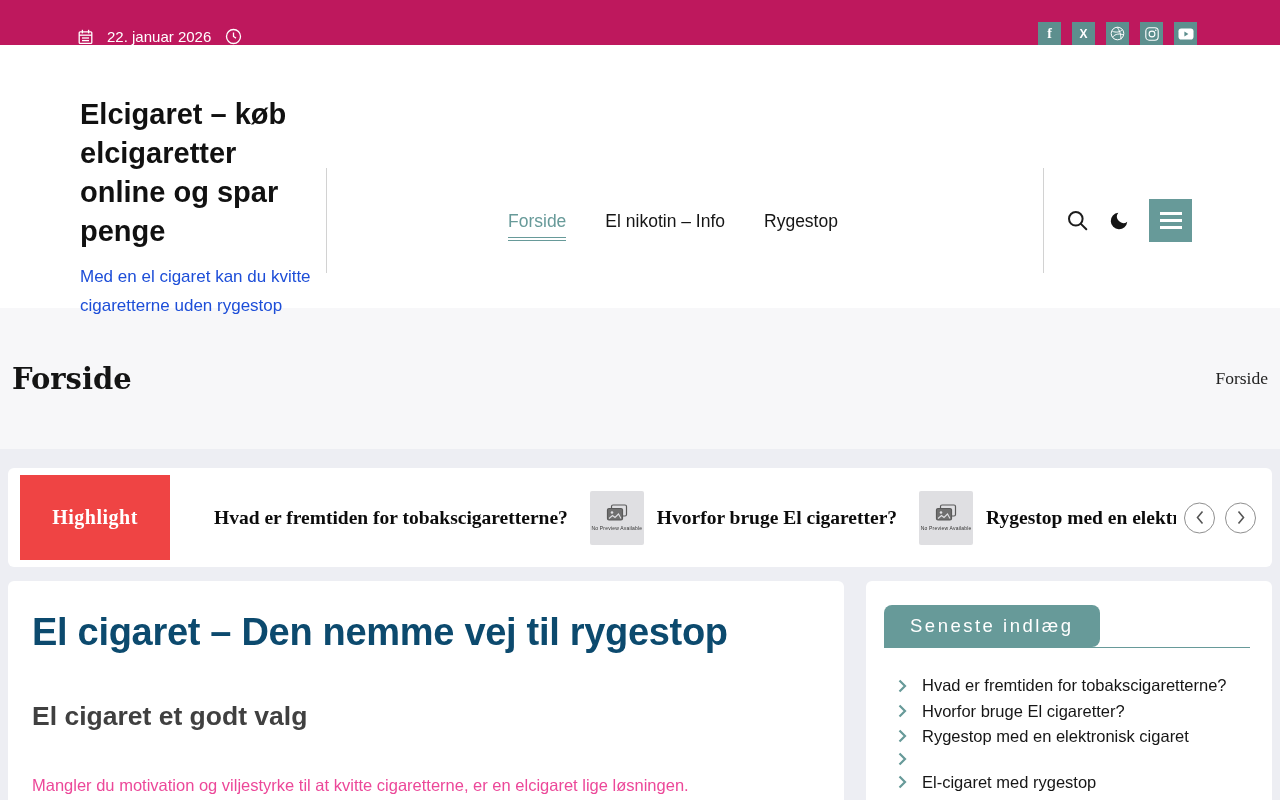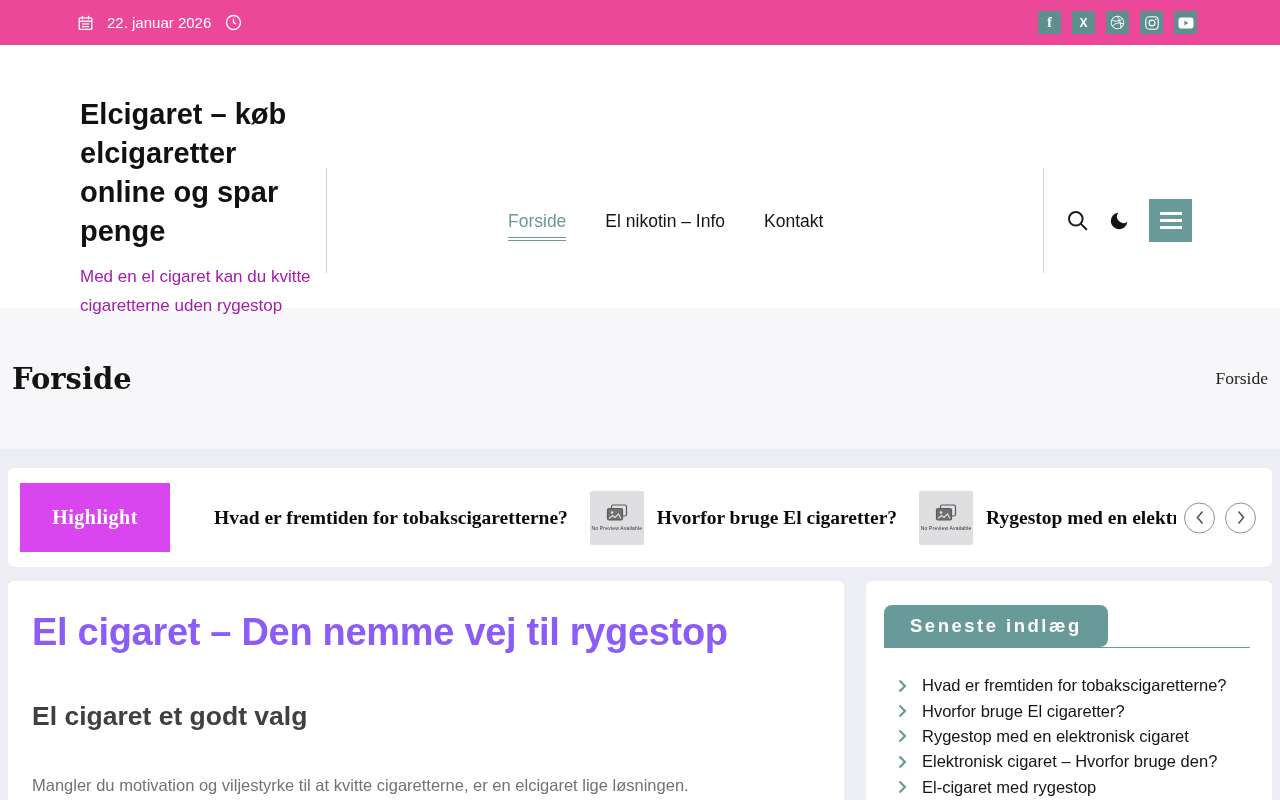--- a/index.html
+++ b/index.html
@@ -1,35 +1,35 @@
 <!DOCTYPE html>
 <html><head>
 <meta charset="utf-8">
 <style>
   * { box-sizing: border-box; }
   html, body { margin: 0; padding: 0; width: 1280px; height: 800px; overflow: hidden; }
   body { background: #edeef3; font-family: "Liberation Sans", sans-serif; }
   a { text-decoration: none; }
 
   
-  .topbar { height: 45px; background: #ec4899; display: flex; align-items: center;
+  .topbar { height: 45px; background: #be185d; display: flex; align-items: flex-end;
             justify-content: space-between; padding: 0 83px 0 78px; gap: 12px; }
   .topbar-left { display: flex; align-items: center; gap: 14px; color: #fff; font-size: 15px; }
   .topbar-left svg { display: block; }
   .social { display: flex; gap: 11px; }
   .social-btn { width: 23px; height: 23px; background: #5d8f8e; display: flex; align-items: center;
                 justify-content: center; color: #fff; cursor: pointer; }
   .social-btn .fb { font: bold 14px "Liberation Serif", serif; }
   .social-btn .xx { font: bold 12px "Liberation Sans", sans-serif; }
 
   
   .site-header { height: 263px; background: #fff; position: relative; }
   .branding { position: absolute; left: 80px; top: 50px; width: 238px; }
   .site-title { font-size: 29px; font-weight: bold; line-height: 1.34; margin: 0; color: #111; }
-  .tagline { font-size: 17px; color: #a21caf; line-height: 1.7; margin: 13px 0 0; }
+  .tagline { font-size: 17px; color: #1d4ed8; line-height: 1.7; margin: 13px 0 0; }
   .vdiv { position: absolute; top: 123px; width: 1px; height: 105px; background: #d2d2d2; }
   .vdiv-1 { left: 326px; }
   .vdiv-2 { left: 1043px; }
   .main-nav { position: absolute; left: 508px; top: 166px; display: flex; gap: 39px;
               font-size: 17.5px; align-items: flex-start; }
   .nav-link { color: #151515; cursor: pointer; }
   .nav-link.active { color: #679a99; padding-bottom: 5px; border-bottom: 4px double #679a99; }
   .header-tools { position: absolute; right: 88px; top: 154px; height: 43px;
                   display: flex; align-items: center; gap: 19px; }
   .tool-btn { background: none; border: none; padding: 0; cursor: pointer; display: flex; }
@@ -40,51 +40,51 @@
   
   .page-strip { height: 141px; background: #f7f7f9; display: flex; align-items: center;
                 justify-content: space-between; padding: 0 12px; }
   .page-title { font-family: "DejaVu Serif", serif; font-size: 29px; font-weight: bold;
                 color: #141414; margin: 0; }
   .breadcrumb { font-family: "Liberation Serif", serif; font-size: 17.5px; color: #222; cursor: pointer; }
 
   
   .highlight-bar { margin: 19px 8px 0; height: 99px; background: #fff; border-radius: 6px;
                    display: flex; align-items: center; position: relative; overflow: hidden; }
-  .hl-label { margin-left: 12px; width: 150px; height: 69px; flex: none; background: #d946ef;
+  .hl-label { margin-left: 12px; width: 150px; height: 85px; flex: none; background: #ef4444;
               color: #fff; display: flex; align-items: center; justify-content: center;
               font-family: "Liberation Serif", serif; font-size: 20px; font-weight: bold;
               letter-spacing: 0.5px; }
   .hl-track { display: flex; align-items: center; margin-left: 44px; margin-right: 96px;
               overflow: hidden; white-space: nowrap; flex: 1; }
   .hl-title { font-family: "Liberation Serif", serif; font-size: 19.5px; font-weight: bold;
               color: #0c0c0c; flex: none; cursor: pointer; }
   .hl-thumb { flex: none; width: 54px; height: 54px; margin: 0 13px 0 22px; background: #dfdfe2;
               border-radius: 2px; display: flex; flex-direction: column; align-items: center;
               justify-content: center; cursor: pointer; }
   .hl-caption { font-size: 5px; margin-top: 3px; color: #333; letter-spacing: 0.2px; }
   .hl-arrows { position: absolute; right: 16px; top: 50%; transform: translateY(-50%);
                display: flex; gap: 10px; background: #fff; padding-left: 8px; }
   .hl-arrow { width: 31px; height: 31px; border-radius: 50%; border: 1px solid #8f8f8f;
               background: #fff; display: flex; align-items: center; justify-content: center;
               cursor: pointer; padding: 0; }
 
   
   .content-row { display: flex; gap: 22px; margin: 14px 8px 0; align-items: flex-start; }
   .main-card { flex: 1; background: #fff; border-radius: 6px; padding: 30px 24px; min-height: 420px; }
-  .post-title { font-size: 38px; font-weight: bold; margin: 0; color: #8b5cf6; letter-spacing: -0.3px; }
+  .post-title { font-size: 38px; font-weight: bold; margin: 0; color: #0c4a6e; letter-spacing: -0.3px; }
   .post-subtitle { font-size: 26.5px; font-weight: bold; margin: 47px 0 0; color: #404040; }
-  .post-p { font-size: 16.5px; color: #737373; line-height: 24px; margin: 41px 0 0; }
+  .post-p { font-size: 16.5px; color: #ec4899; line-height: 24px; margin: 41px 0 0; }
   .post-p + .post-p { margin-top: 0; }
 
   .sidebar-card { width: 406px; flex: none; background: #fff; border-radius: 6px;
                   padding: 24px 18px; min-height: 420px; }
   .widget-head { border-bottom: 1px solid #679a99; width: 366px; }
   .widget-title { display: inline-block; background: #679a99; color: #fff; font-size: 18.5px;
-                  font-weight: bold; letter-spacing: 2.5px; padding: 10px 26px; margin: 0;
+                  font-weight: normal; letter-spacing: 2.5px; padding: 10px 26px; margin: 0;
                   border-radius: 8px 8px 8px 0; }
   .post-list { list-style: none; margin: 25px 0 0; padding: 0 0 0 14px; }
   .post-list li { display: flex; align-items: center; gap: 15px; padding: 3.2px 0; }
   .post-list li a { font-size: 16.5px; color: #161616; cursor: pointer; }
   .post-list svg { flex: none; display: block; }
 </style>
 </head>
 <body>
 
 <div class="topbar">
@@ -140,21 +140,21 @@
 
 <header class="site-header">
   <div class="branding">
     <h1 class="site-title">Elcigaret – køb elcigaretter online og spar penge</h1>
     <p class="tagline">Med en el cigaret kan du kvitte cigaretterne uden rygestop</p>
   </div>
   <div class="vdiv vdiv-1"></div>
   <nav class="main-nav">
     <a class="nav-link active">Forside</a>
     <a class="nav-link">El nikotin – Info</a>
-    <a class="nav-link">Kontakt</a>
+    <a class="nav-link">Rygestop</a>
   </nav>
   <div class="vdiv vdiv-2"></div>
   <div class="header-tools">
     <button class="tool-btn">
       <svg width="23" height="23" viewBox="0 0 23 23" fill="none" stroke="#1c1c1c" stroke-width="2" stroke-linecap="round">
         <circle cx="9.8" cy="9.8" r="6.8"></circle>
         <line x1="14.9" y1="14.9" x2="20.3" y2="20.3"></line>
       </svg>
     </button>
     <button class="tool-btn">
@@ -242,21 +242,20 @@
       <li>
         <svg width="9" height="14" viewBox="0 0 9 14" fill="none" stroke="#679a99" stroke-width="2.2">
             <polyline points="1.5,1.5 7,7 1.5,12.5"></polyline>
           </svg>
         <a>Rygestop med en elektronisk cigaret</a>
       </li>
       <li>
         <svg width="9" height="14" viewBox="0 0 9 14" fill="none" stroke="#679a99" stroke-width="2.2">
             <polyline points="1.5,1.5 7,7 1.5,12.5"></polyline>
           </svg>
-        <a>Elektronisk cigaret – Hvorfor bruge den?</a>
       </li>
       <li>
         <svg width="9" height="14" viewBox="0 0 9 14" fill="none" stroke="#679a99" stroke-width="2.2">
             <polyline points="1.5,1.5 7,7 1.5,12.5"></polyline>
           </svg>
         <a>El-cigaret med rygestop</a>
       </li>
     </ul>
   </aside>
 </div>

